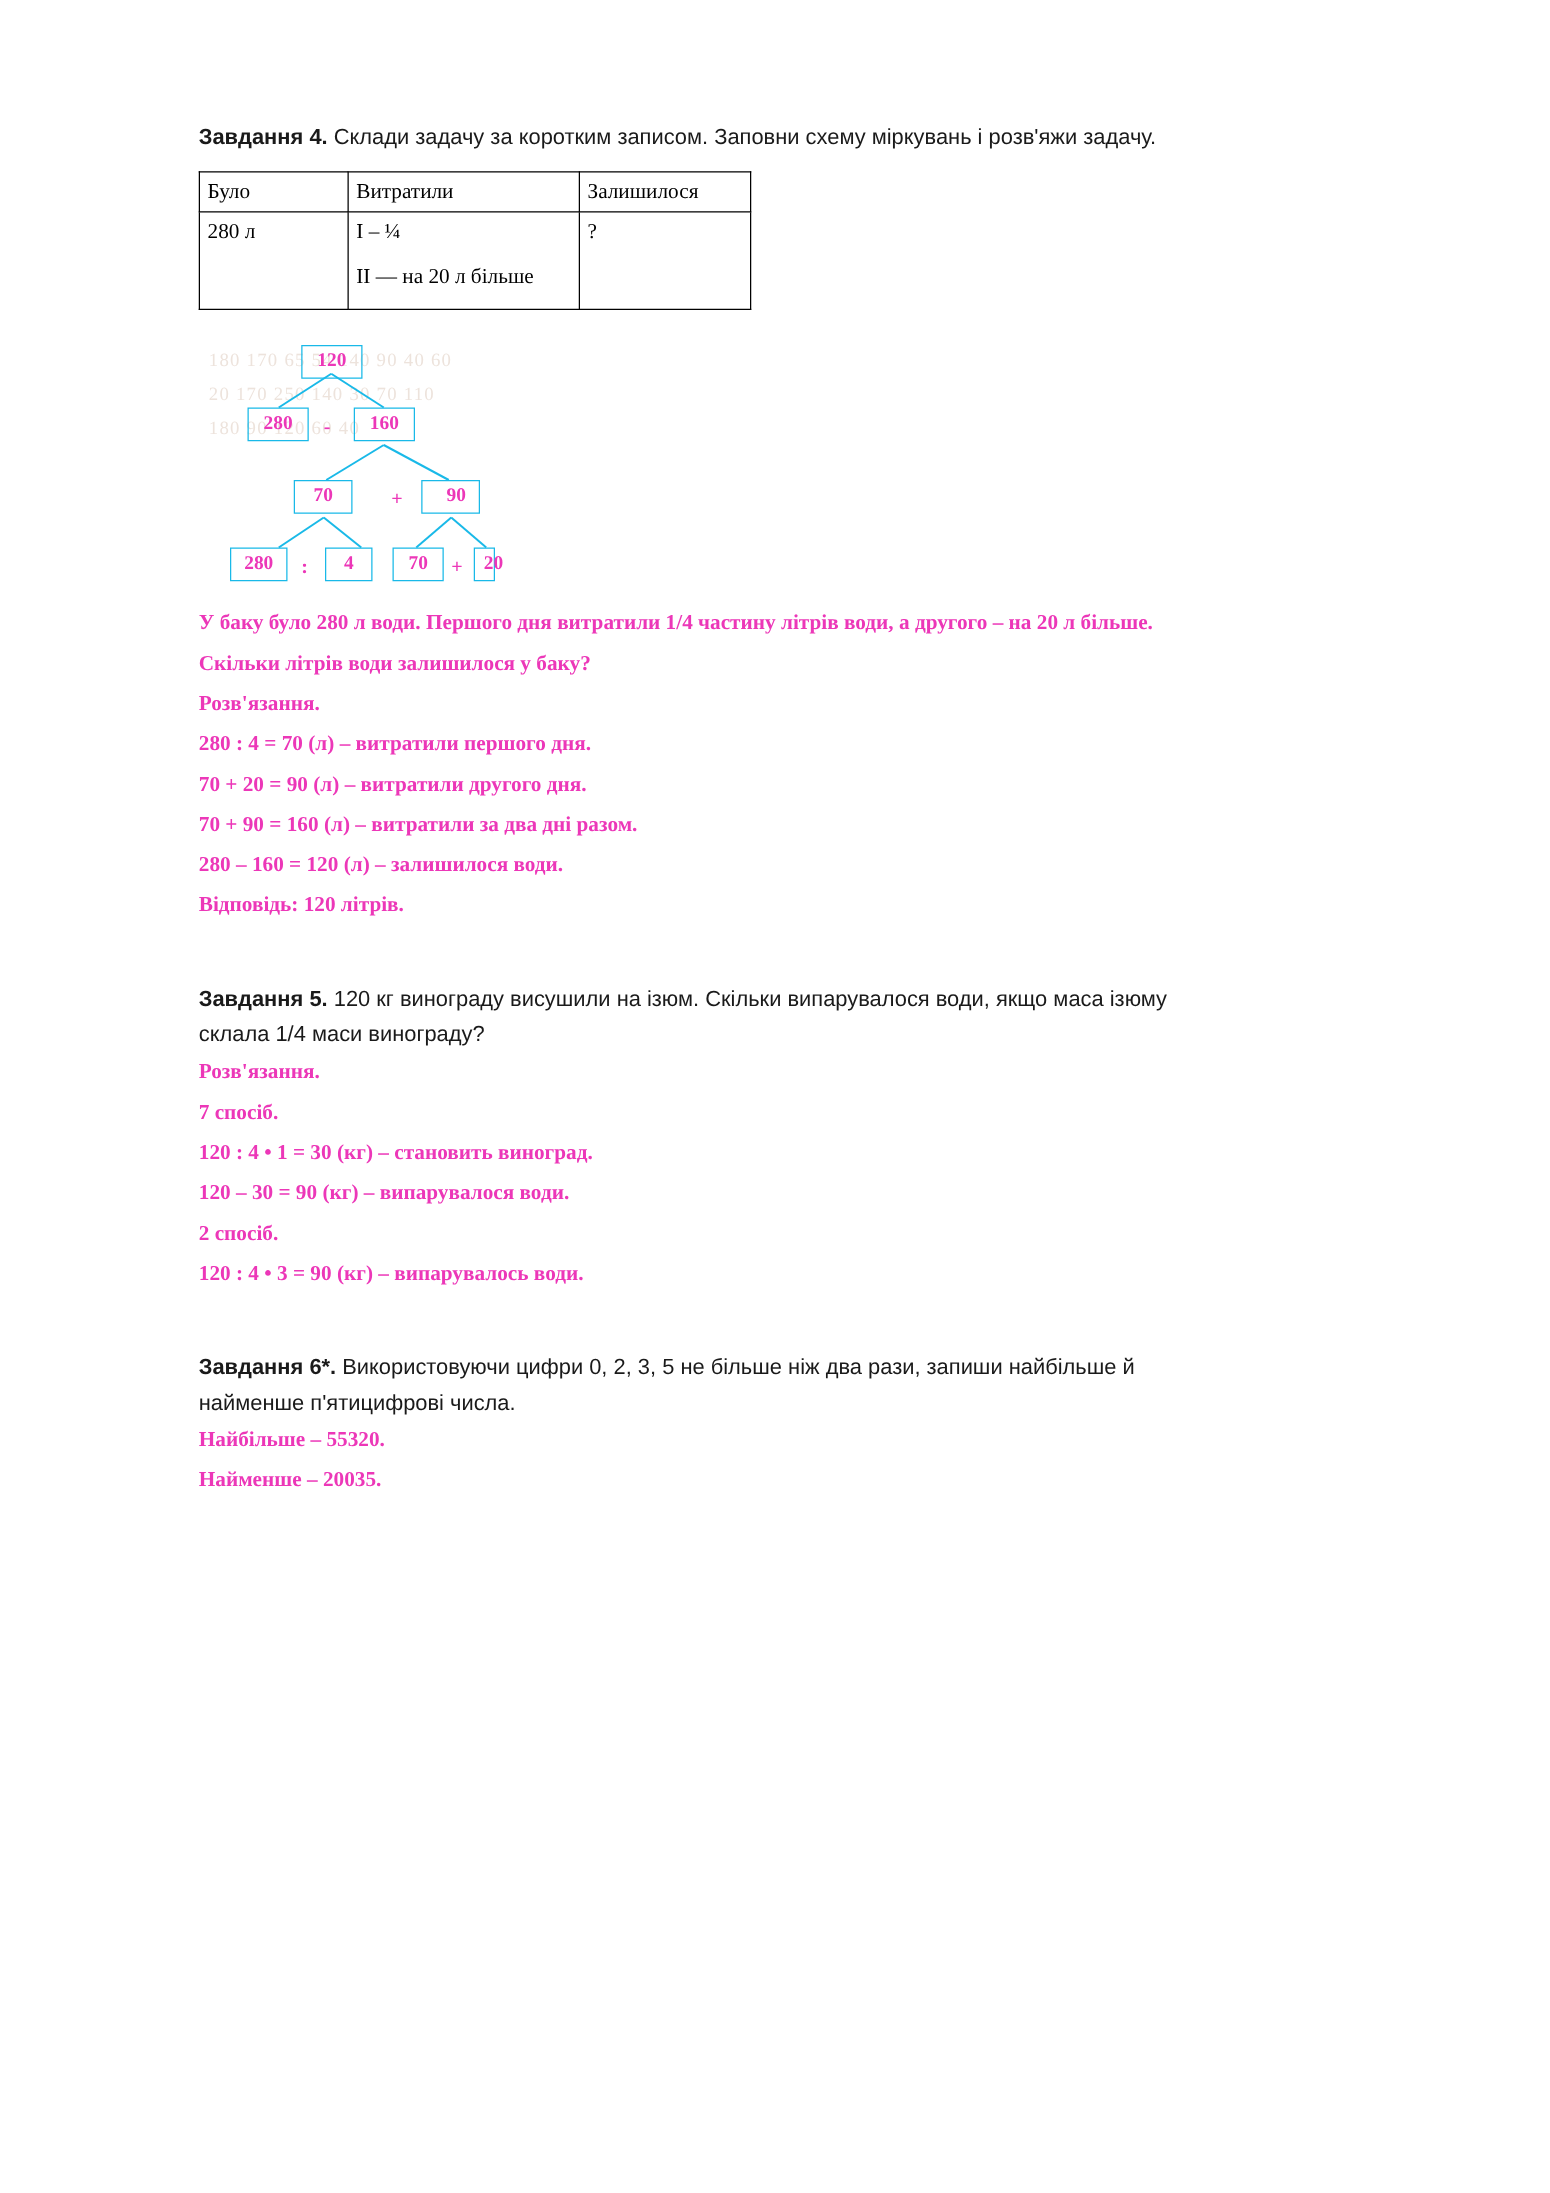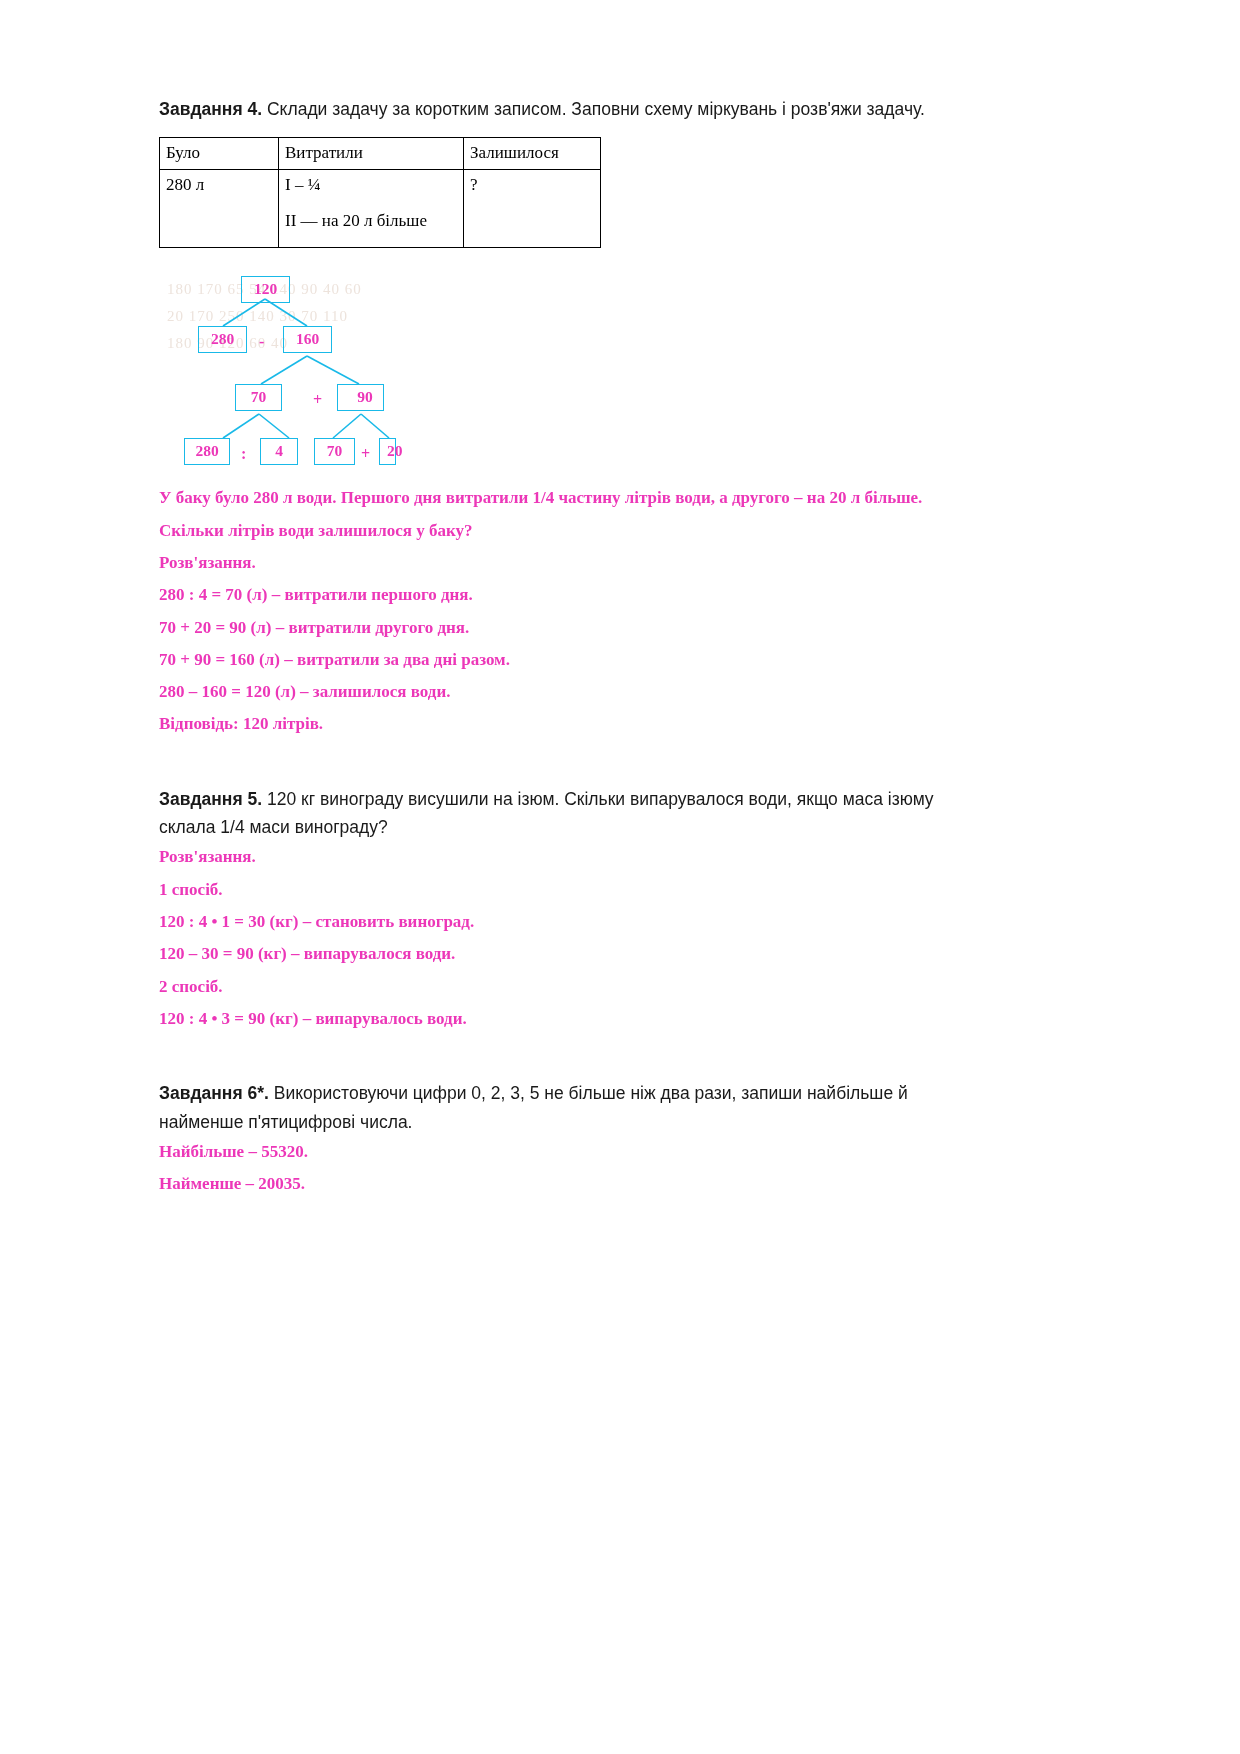--- a/index.html
+++ b/index.html
@@ -207,21 +207,21 @@
     <p class="solution-line">Відповідь: 120 літрів.</p>
 
     <div class="gap-lg"></div>
 
     <p class="task-line">
       <span class="task-label">Завдання 5.</span><span> 120 кг винограду висушили на ізюм. Скільки випарувалося води, якщо маса ізюму</span>
     </p>
     <p class="task-line">склала 1/4 маси винограду?</p>
 
     <p class="solution-line">Розв'язання.</p>
-    <p class="solution-line">1 спосіб.</p>
+    <p class="solution-line">7 спосіб.</p>
     <p class="solution-line">120 : 4 • 1 = 30 (кг) – становить виноград.</p>
     <p class="solution-line">120 – 30 = 90 (кг) – випарувалося води.</p>
     <p class="solution-line">2 спосіб.</p>
     <p class="solution-line">120 : 4 • 3 = 90 (кг) – випарувалось води.</p>
 
     <div class="gap-lg"></div>
 
     <p class="task-line">
       <span class="task-label">Завдання 6*.</span><span> Використовуючи цифри 0, 2, 3, 5 не більше ніж два рази, запиши найбільше й</span>
     </p>

